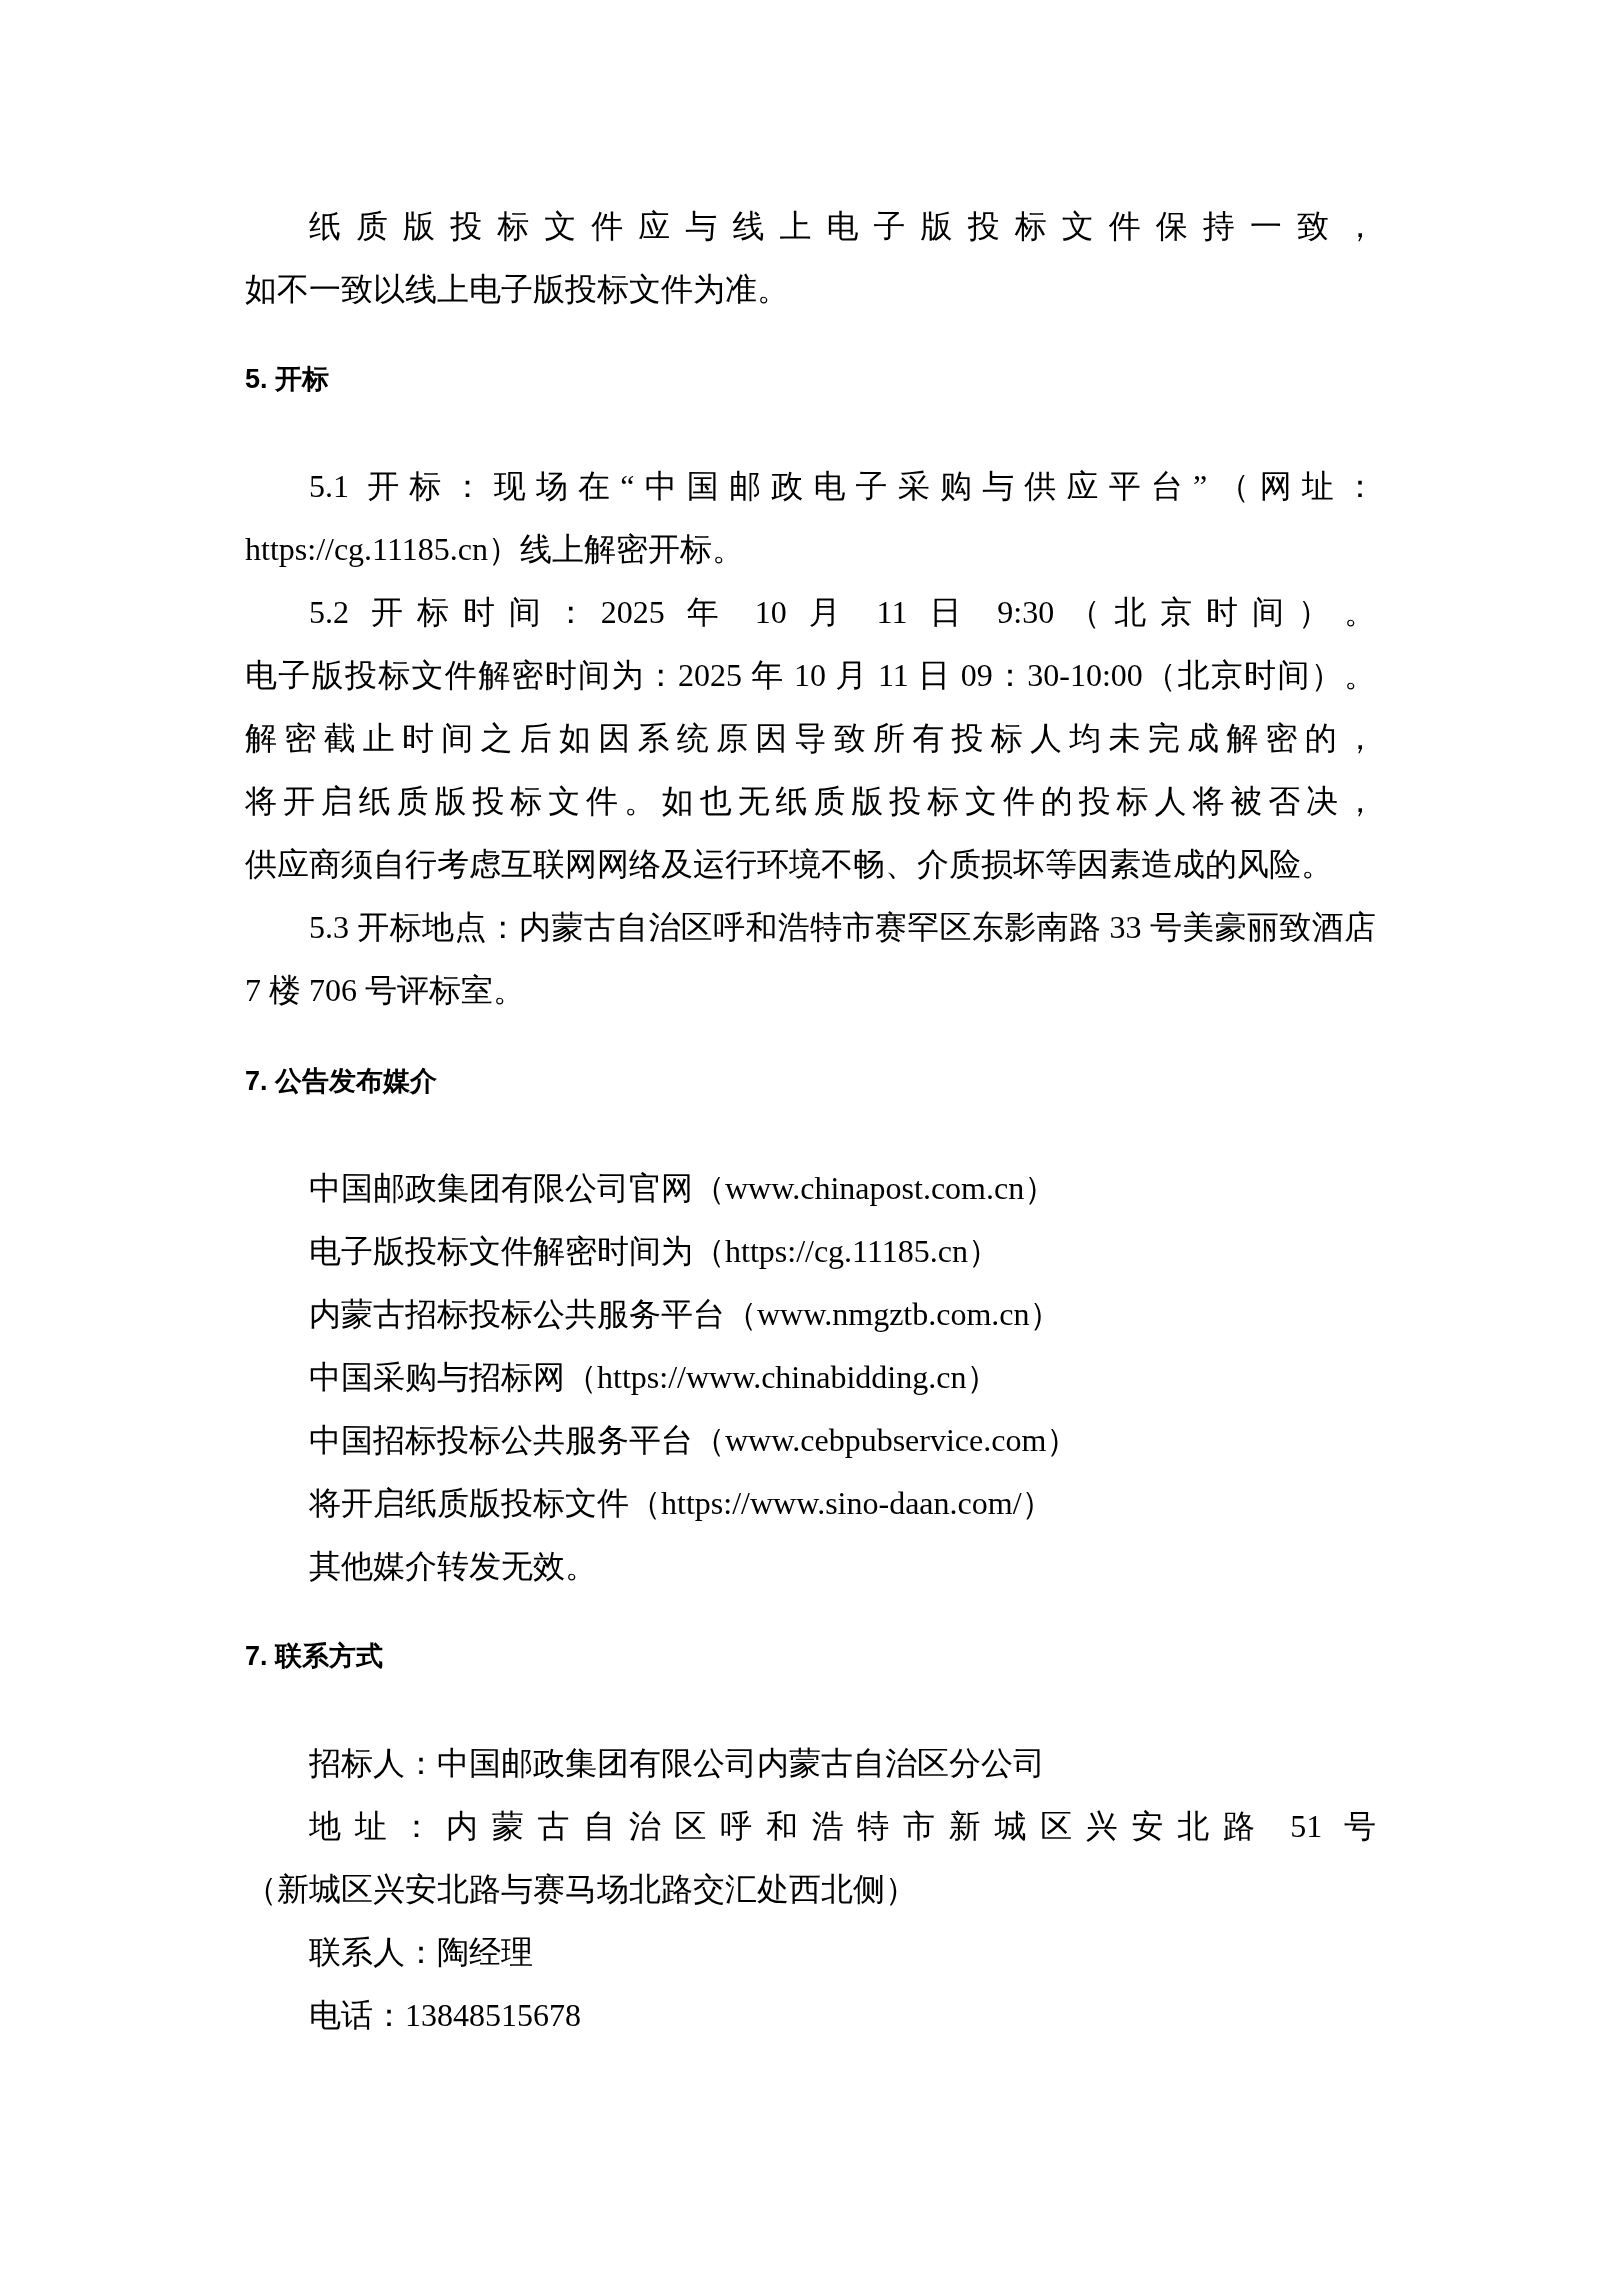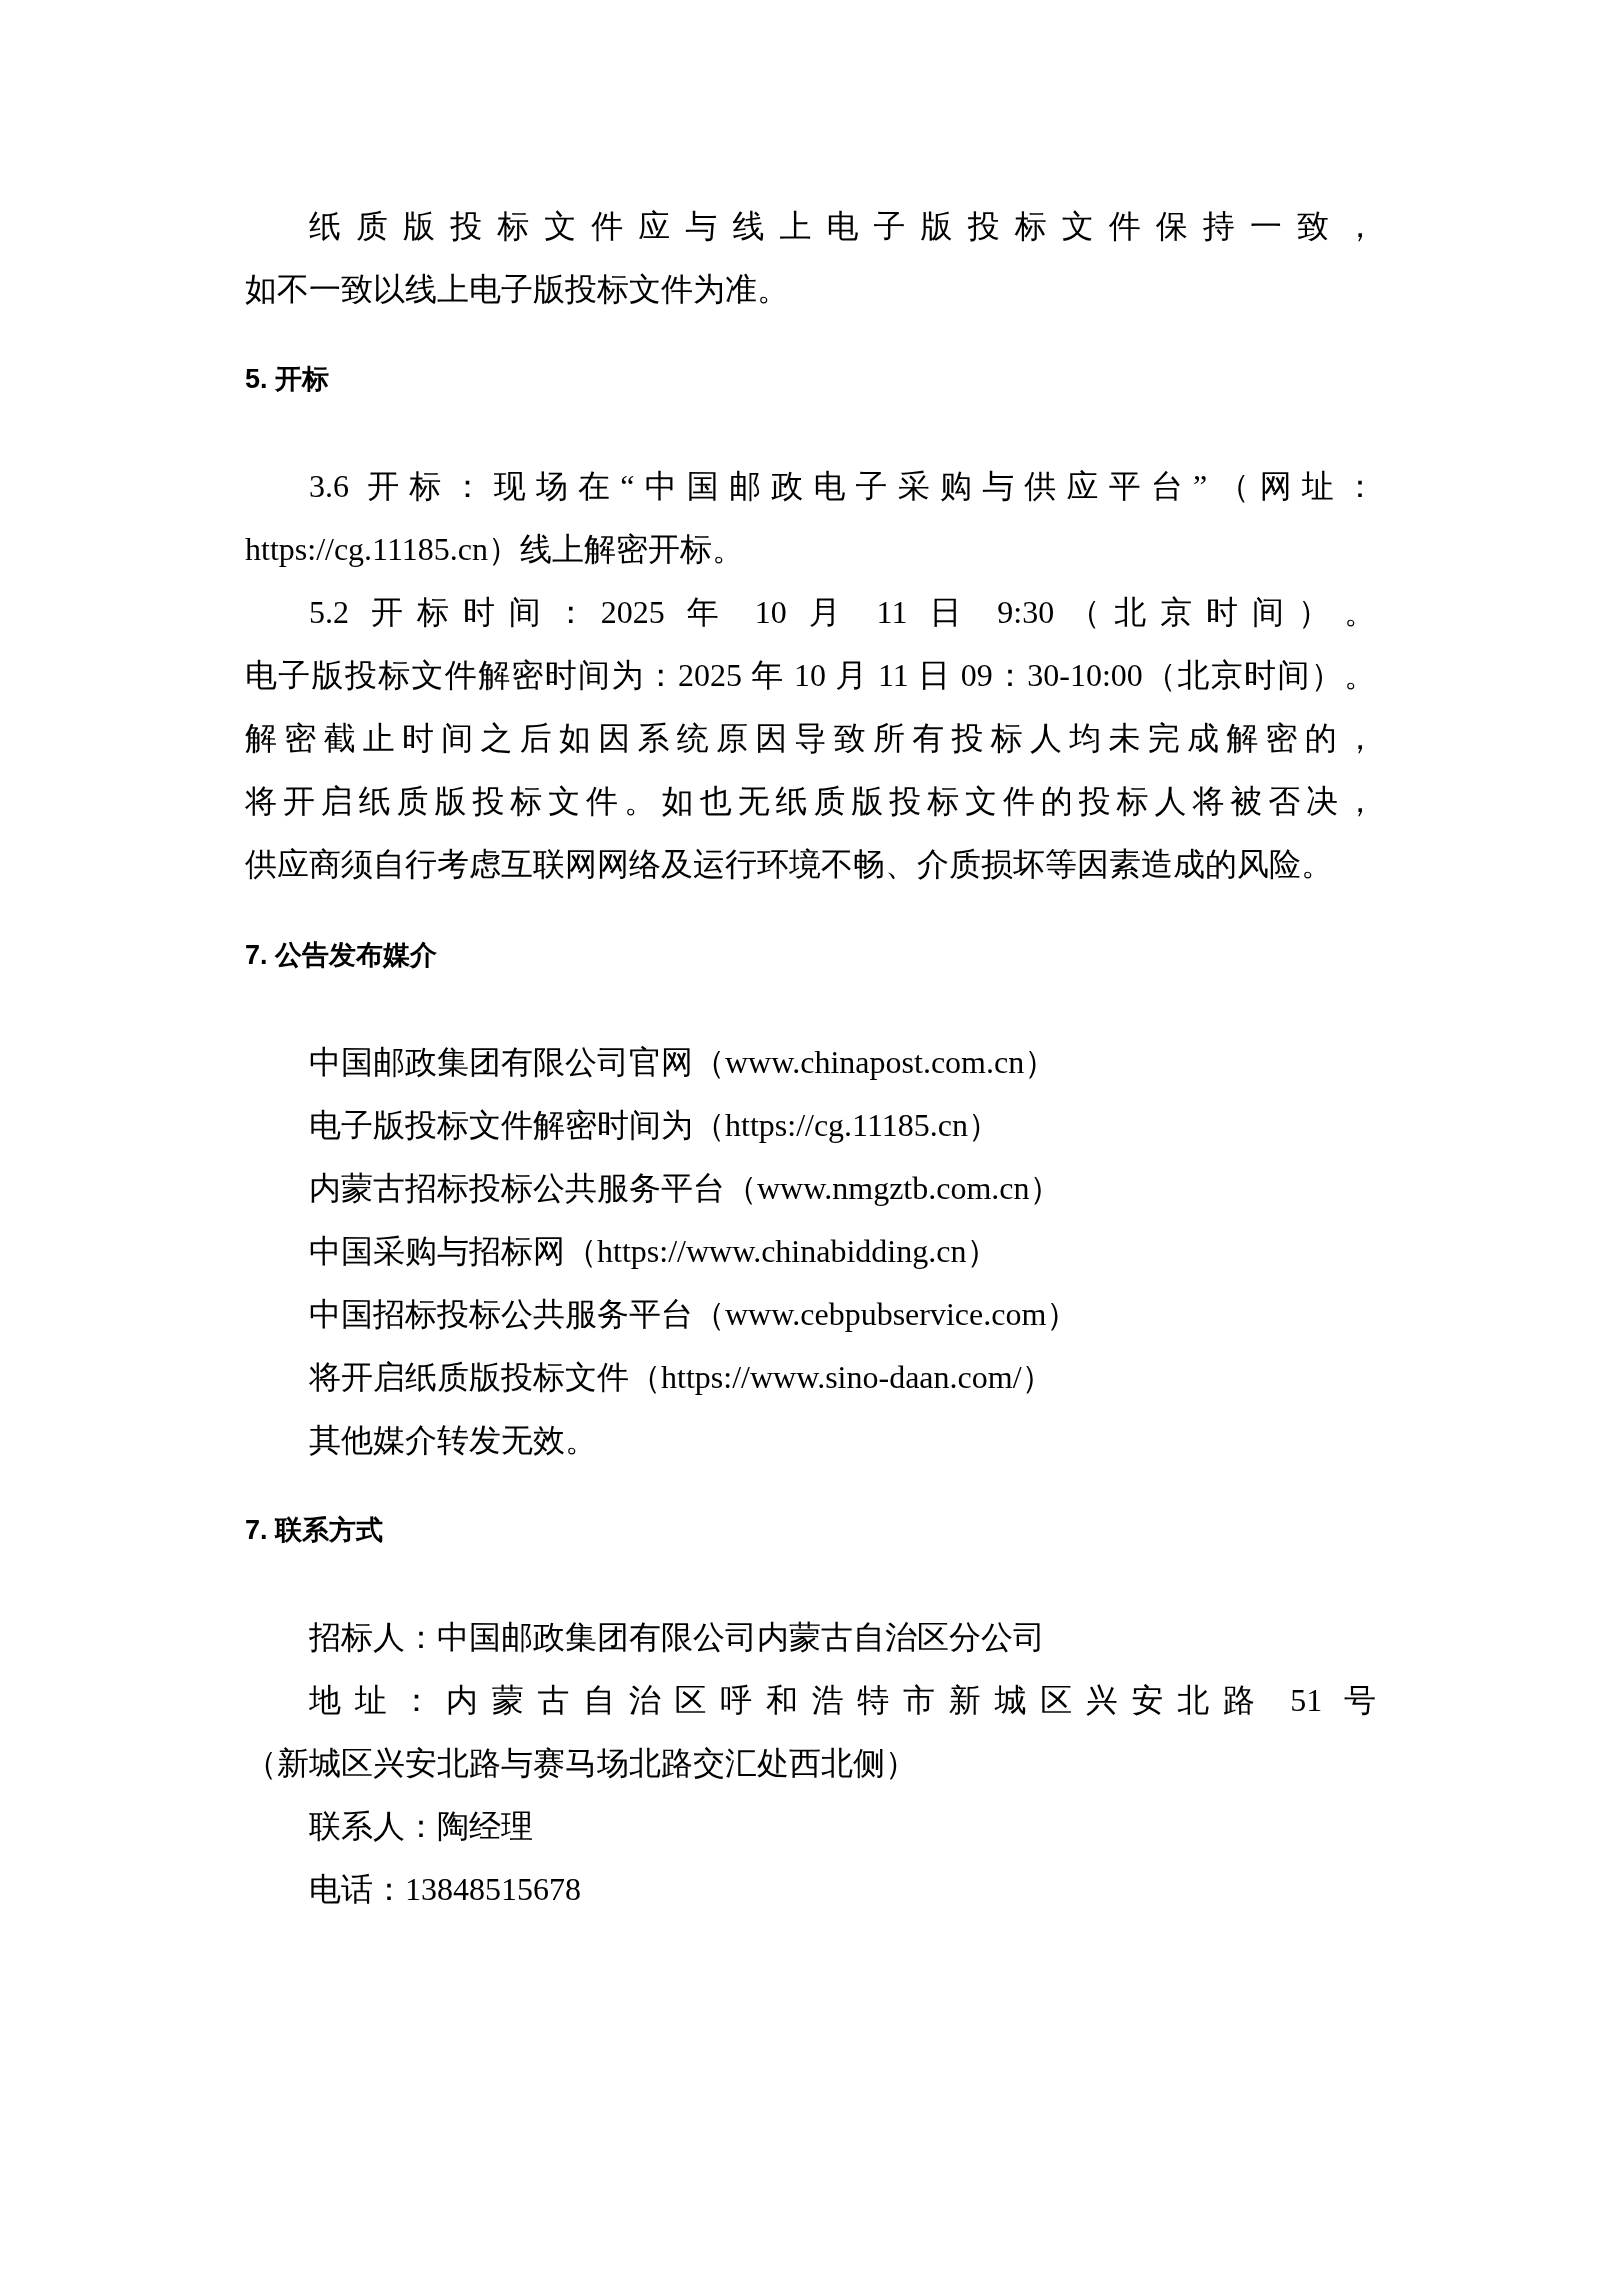--- a/index.html
+++ b/index.html
@@ -40,24 +40,25 @@
 </style>
 </head>
 <body>
 
 <div class="page">
 
   <p class="body-para">纸质版投标文件应与线上电子版投标文件保持一致，如不一致以线上电子版投标文件为准。</p>
 
   <h2 class="section-heading">5. 开标</h2>
 
-  <p class="body-para">3.6 开标：现场在“中国邮政电子采购与供应平台”（网址：https://cg.11185.cn）线上解密开标。</p>
+  <p class="body-para">5.1 开标：现场在“中国邮政电子采购与供应平台”（网址：https://cg.11185.cn）线上解密开标。</p>
 
   <p class="body-para">5.2 开标时间：2025 年 10 月 11 日 9:30（北京时间）。电子版投标文件解密时间为：2025 年 10 月 11 日 09：30-10:00（北京时间）。解密截止时间之后如因系统原因导致所有投标人均未完成解密的，将开启纸质版投标文件。如也无纸质版投标文件的投标人将被否决，供应商须自行考虑互联网网络及运行环境不畅、介质损坏等因素造成的风险。</p>
 
+  <p class="body-para">5.3 开标地点：内蒙古自治区呼和浩特市赛罕区东影南路 33 号美豪丽致酒店 7 楼 706 号评标室。</p>
 
   <h2 class="section-heading">7. 公告发布媒介</h2>
 
   <p class="body-para">中国邮政集团有限公司官网（www.chinapost.com.cn）</p>
 
   <p class="body-para">电子版投标文件解密时间为（https://cg.11185.cn）</p>
 
   <p class="body-para">内蒙古招标投标公共服务平台（www.nmgztb.com.cn）</p>
 
   <p class="body-para">中国采购与招标网（https://www.chinabidding.cn）</p>

